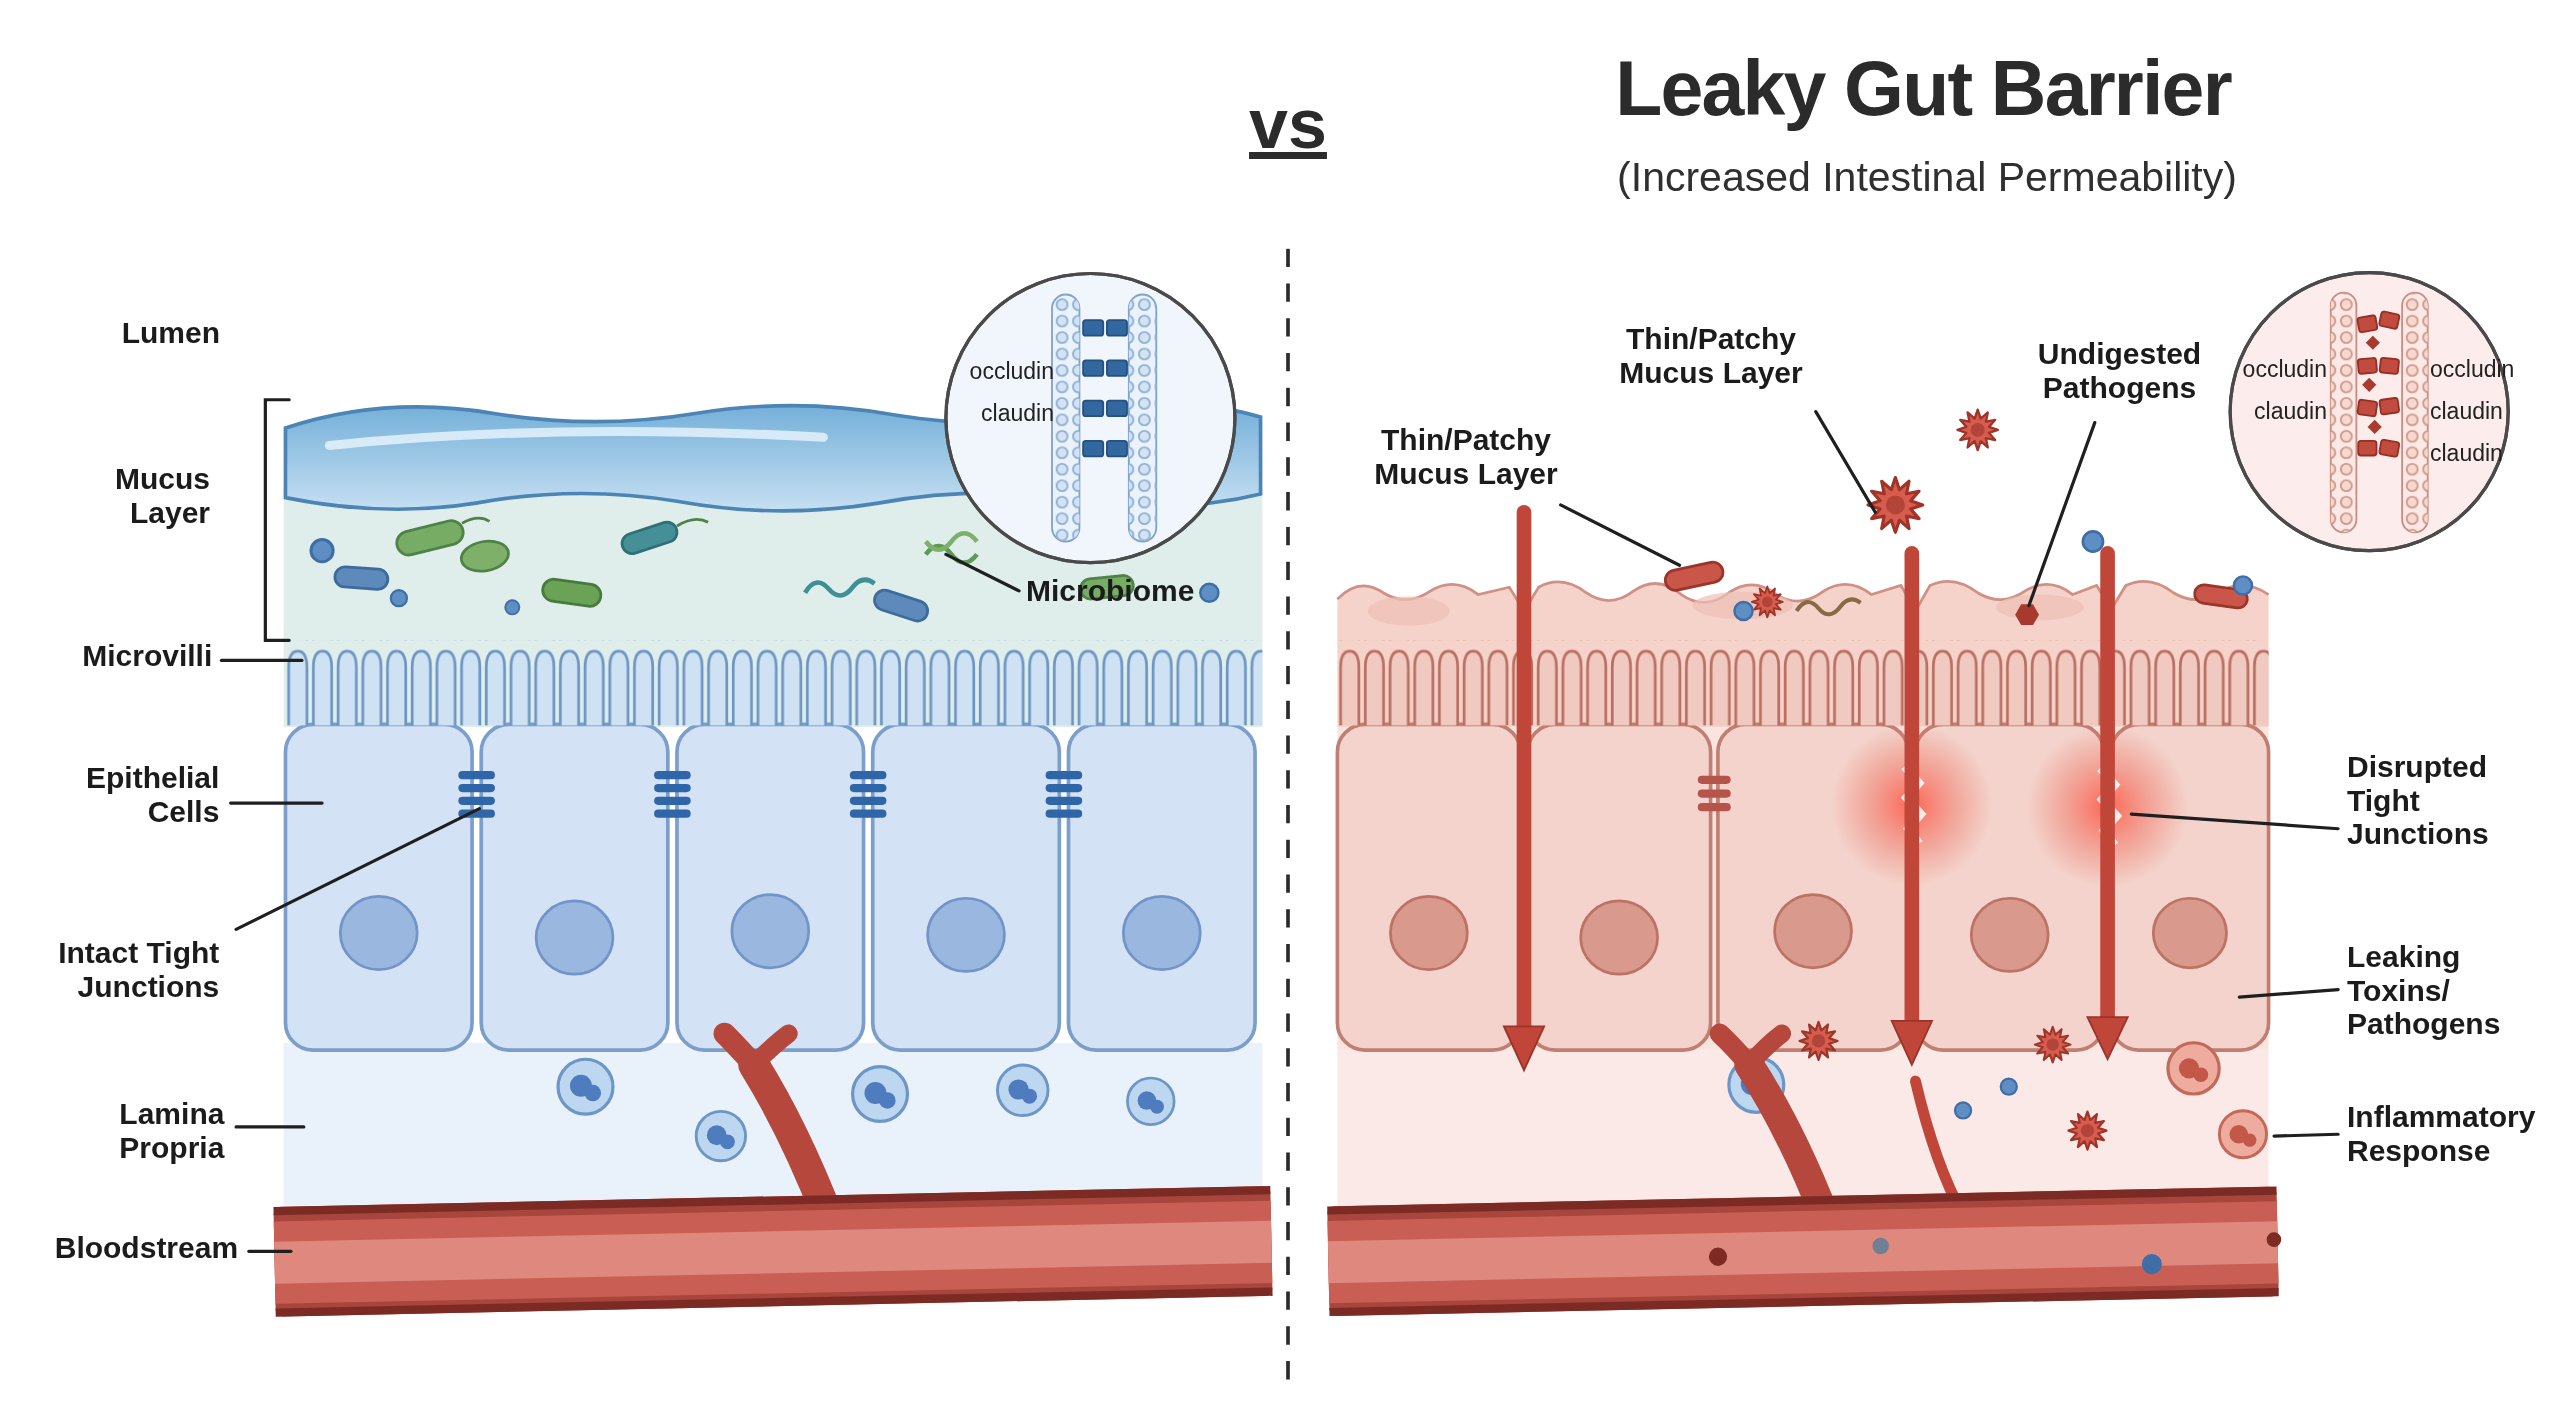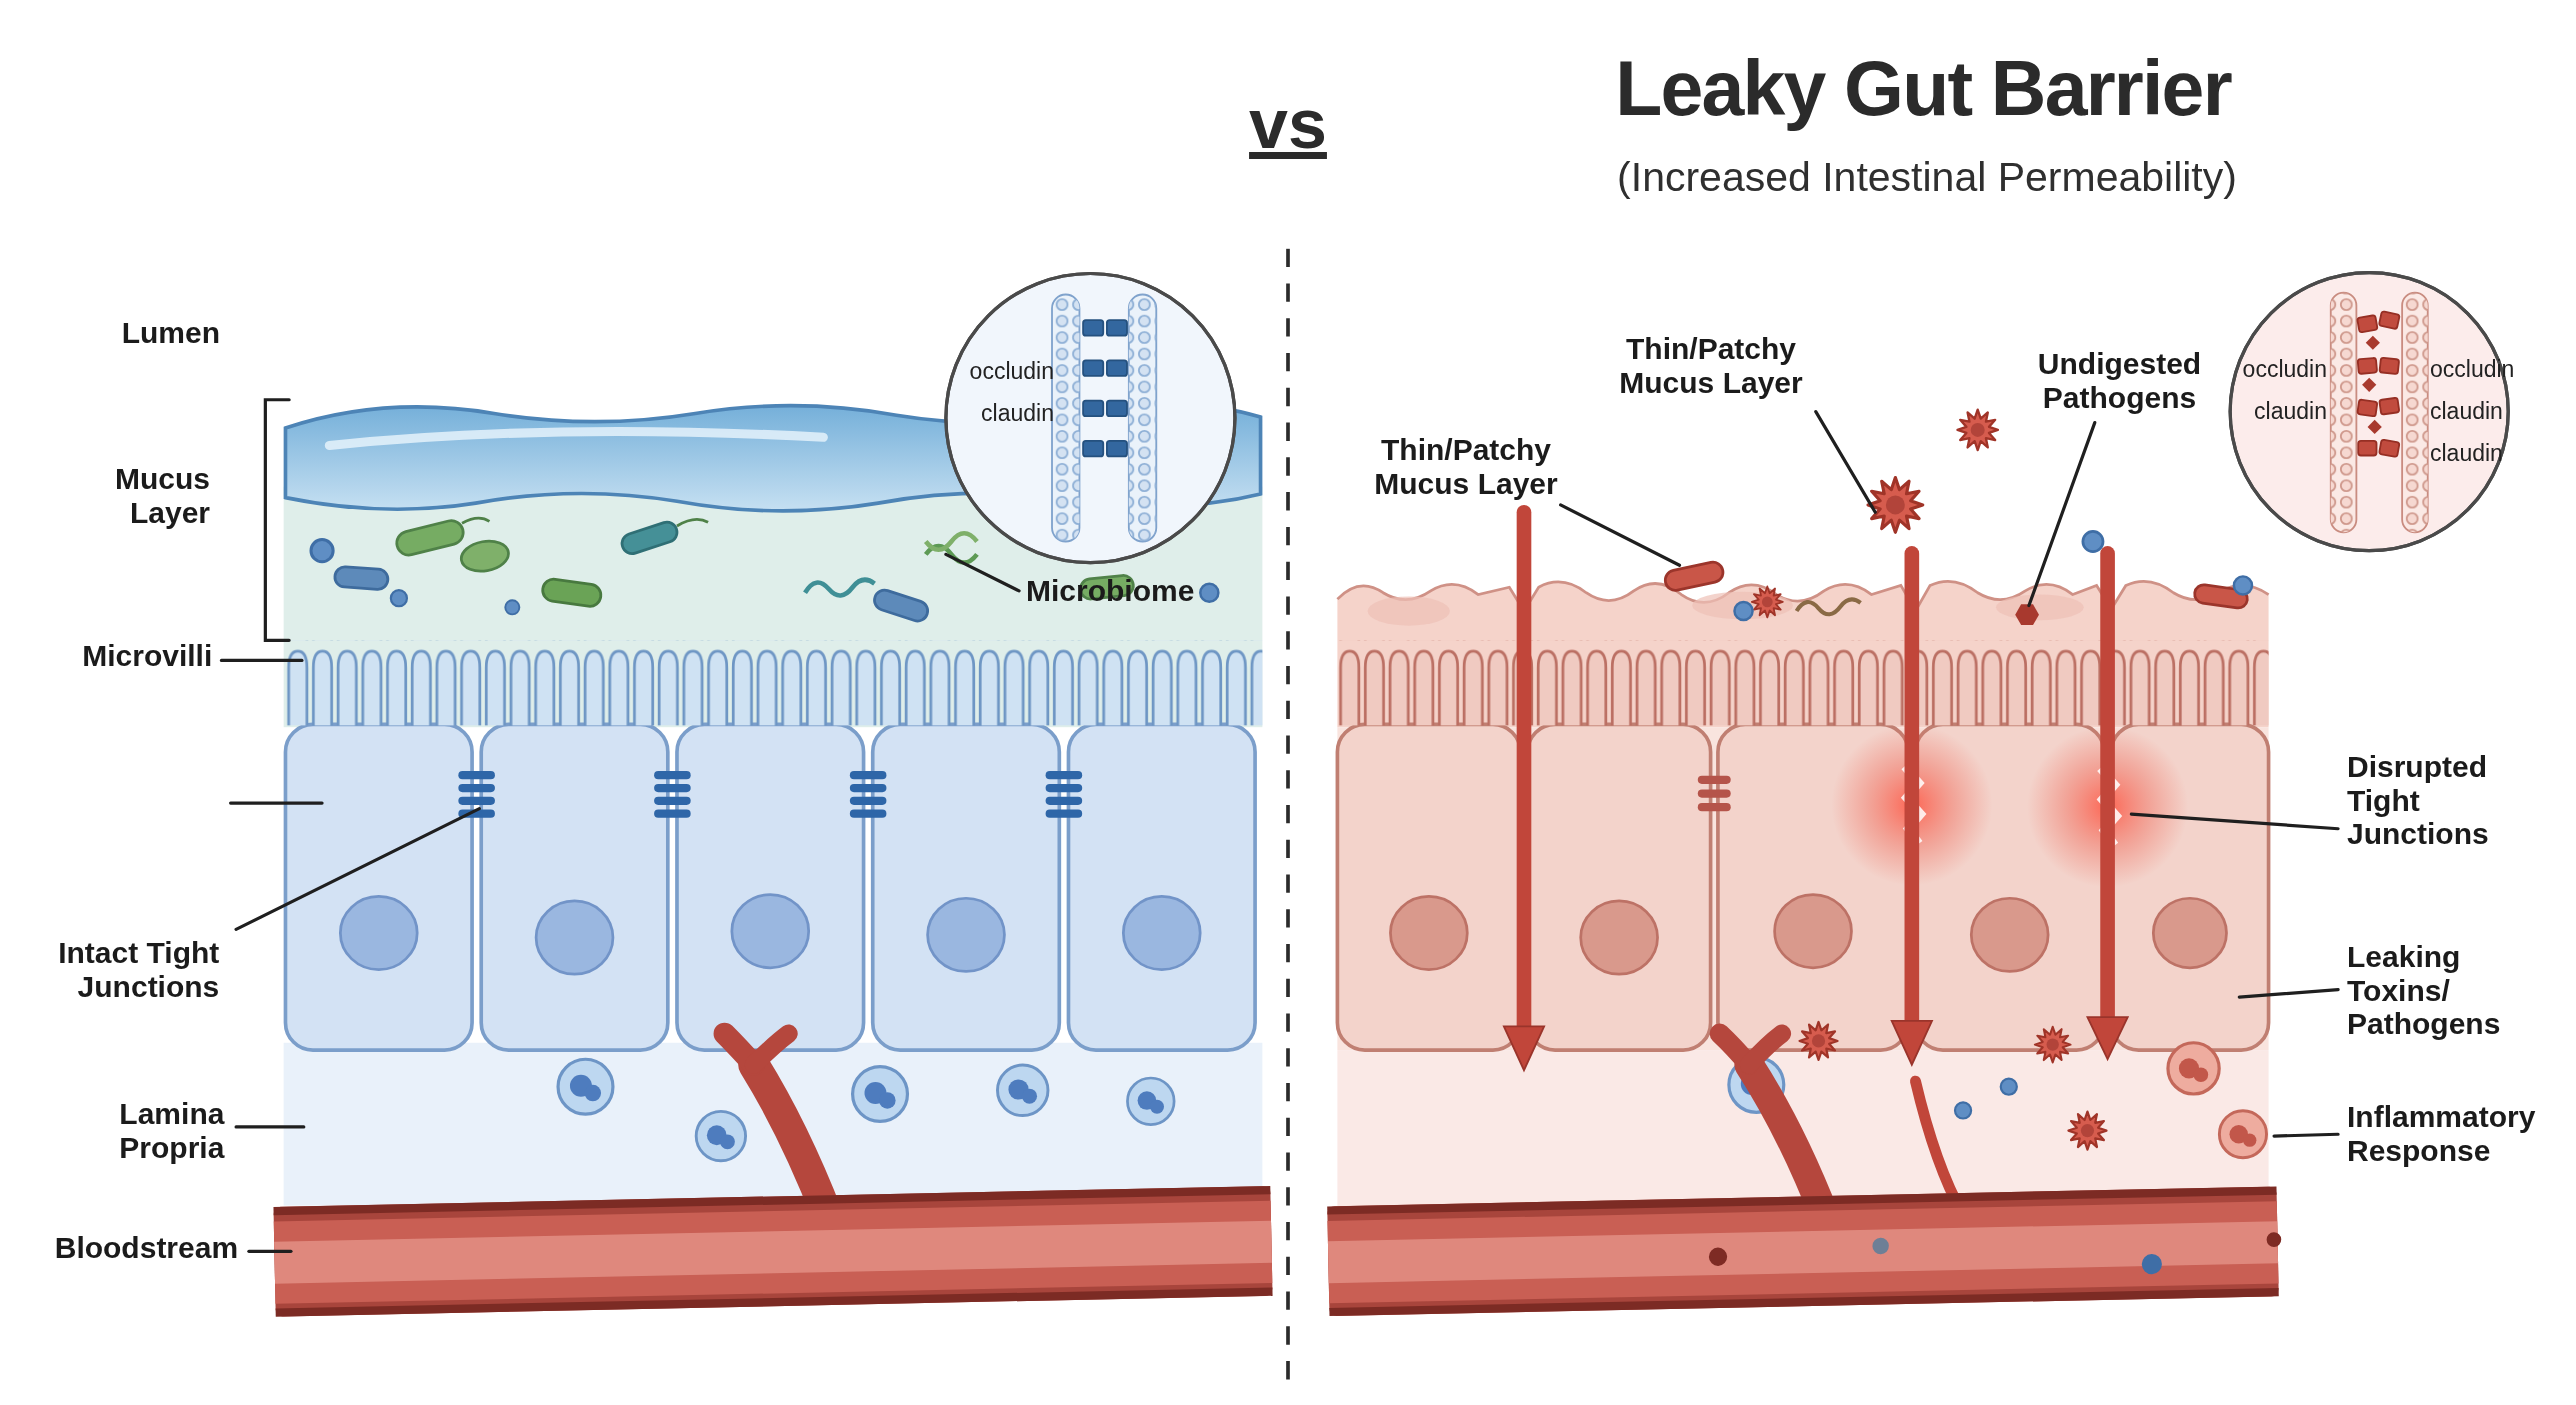--- a/index.html
+++ b/index.html
@@ -1,21 +1,21 @@
 <!DOCTYPE html>
 <html style="font-size:14.6px"><head>
 <meta charset="utf-8">
 <style>
   html,body{margin:0;padding:0;background:#ffffff;}
   #stage{position:relative;width:2576px;height:1405px;background:#ffffff;overflow:hidden;
          font-family:"Liberation Sans",sans-serif;}
   svg{position:absolute;left:0;top:0;}
   .lbl{position:absolute;font-weight:700;font-size:30px;line-height:1.12;color:#1b1b1b;}
   .r{text-align:right;}
-  .c{text-align:center;margin-top:10px;}
+  .c{text-align:center;}
   .title{position:absolute;transform:translateX(-50%);white-space:nowrap;
          font-weight:700;font-size:77px;letter-spacing:-1.8px;color:#2b2b2b;}
   .vs{position:absolute;transform:translateX(-50%);font-weight:700;font-size:70px;color:#2b2b2b;text-decoration:underline;}
   .sub{position:absolute;transform:translateX(-50%);white-space:nowrap;
        font-weight:400;font-size:41px;color:#2f2f2f;}
   .ins{position:absolute;font-weight:400;font-size:23px;line-height:1.05;color:#222;}
 </style>
 </head>
 <body>
 
@@ -315,20 +315,21 @@
   </g>
 </svg>
 
 <div class="vs" style="left:1288px;top:84px;">vs</div>
 <div class="title" style="left:1923px;top:44px;">Leaky Gut Barrier</div>
 <div class="sub" style="left:1919px;top:154px;margin-left:8px;">(Increased Intestinal Permeability)</div>
 
 <div class="lbl r" style="left:37px;top:316px;width:183px;">Lumen</div>
 <div class="lbl r" style="left:41px;top:462px;width:169px;">Mucus Layer</div>
 <div class="lbl r" style="left:18.3px;top:639px;width:194px;">Microvilli</div>
+<div class="lbl r" style="left:27.4px;top:761px;width:192px;">Epithelial Cells</div>
 <div class="lbl r" style="left:18.3px;top:904px;width:201px;margin-top:32px;">Intact Tight Junctions</div>
 <div class="lbl r" style="left:27.4px;top:1097px;width:197px;">Lamina Propria</div>
 <div class="lbl r" style="left:9.1px;top:1231px;width:229px;text-align:right;">Bloodstream</div>
 <div class="lbl" style="left:1026px;top:574px;width:256px;">Microbiome</div>
 
 <div class="ins" style="left:966px;top:359px;width:88px;text-align:right;">occludin</div>
 <div class="ins" style="left:966px;top:401px;width:88px;text-align:right;">claudin</div>
 
 <div class="lbl c" style="left:1583px;top:322px;width:256px;">Thin/Patchy Mucus Layer</div>
 <div class="lbl c" style="left:1347px;top:423px;width:238px;">Thin/Patchy Mucus Layer</div>

